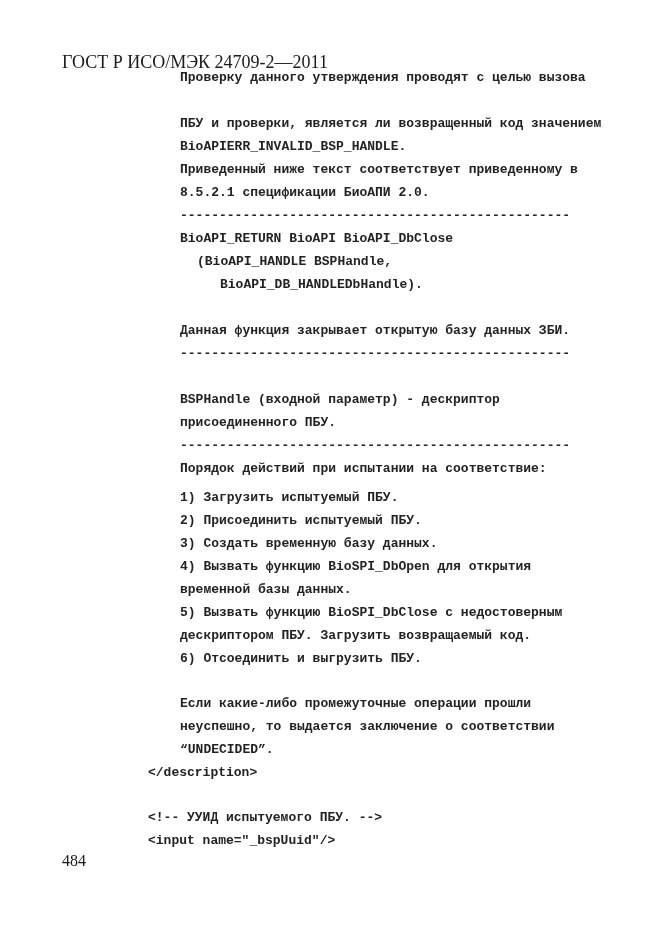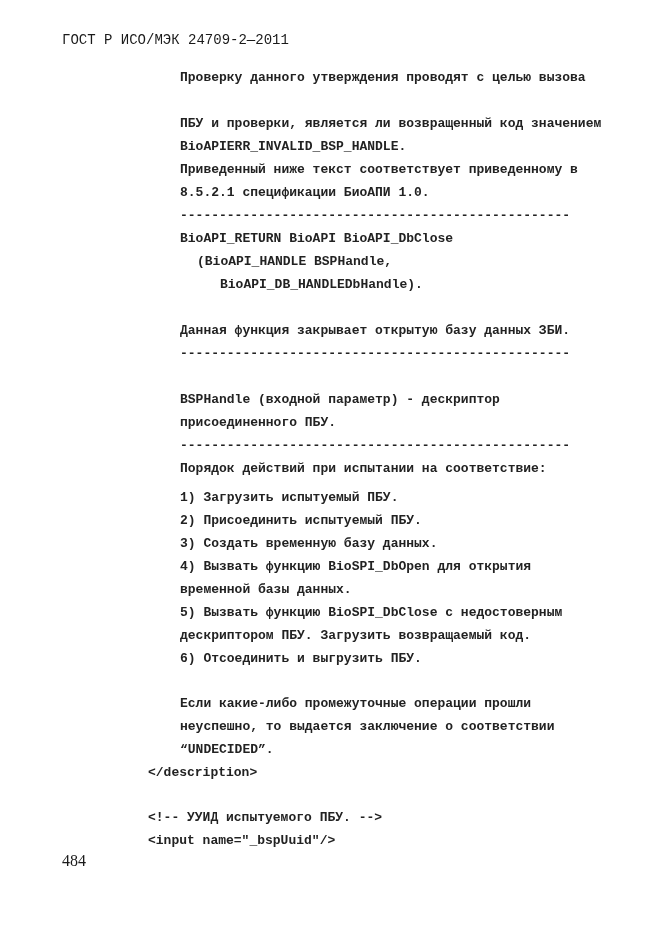--- a/index.html
+++ b/index.html
@@ -1,19 +1,19 @@
 <!DOCTYPE html>
 <html><head>
 <meta charset="utf-8">
 <style>
   html, body { margin: 0; padding: 0; background: #ffffff; }
   body { width: 661px; height: 935px; position: relative; overflow: hidden; }
   .header {
-    position: absolute; left: 62px; top: 32px;
-    font-family: Liberation Mono, monospace; font-size: 14px; color: #1a1a1a;
+    position: absolute; left: 62px; top: 52px;
+    font-family: Liberation Serif, serif; font-size: 18px; color: #1a1a1a;
     letter-spacing: 0px;
   }
   .pagenum {
     position: absolute; left: 62px; top: 852px;
     font-family: "Liberation Serif", serif; font-size: 16px; color: #1a1a1a;
   }
   .code {
     position: absolute; left: 0; top: 0; width: 661px;
     font-family: "Liberation Mono", monospace; font-weight: bold;
     font-size: 13px; color: #222; white-space: pre;
@@ -26,21 +26,21 @@
 </head>
 <body>
 
 <div class="header">ГОСТ Р ИСО/МЭК 24709-2—2011</div>
 
 <div class="code">
   <div class="ln i1" style="top:68px">Проверку данного утверждения проводят с целью вызова</div>
   <div class="ln i1" style="top:114px">ПБУ и проверки, является ли возвращенный код значением</div>
   <div class="ln i1" style="top:137px">BioAPIERR_INVALID_BSP_HANDLE.</div>
   <div class="ln i1" style="top:160px">Приведенный ниже текст соответствует приведенному в</div>
-  <div class="ln i1" style="top:183px">8.5.2.1 спецификации БиоАПИ 1.0.</div>
+  <div class="ln i1" style="top:183px">8.5.2.1 спецификации БиоАПИ 2.0.</div>
   <div class="ln i1" style="top:206px">--------------------------------------------------</div>
   <div class="ln i1" style="top:229px">BioAPI_RETURN BioAPI BioAPI_DbClose</div>
   <div class="ln i2b" style="top:252px; left:197px">(BioAPI_HANDLE BSPHandle,</div>
   <div class="ln i2b" style="top:275px">BioAPI_DB_HANDLEDbHandle).</div>
   <div class="ln i1" style="top:321px">Данная функция закрывает открытую базу данных ЗБИ.</div>
   <div class="ln i1" style="top:344px">--------------------------------------------------</div>
   <div class="ln i1" style="top:390px">BSPHandle (входной параметр) - дескриптор</div>
   <div class="ln i1" style="top:413px">присоединенного ПБУ.</div>
   <div class="ln i1" style="top:436px">--------------------------------------------------</div>
   <div class="ln i1" style="top:459px">Порядок действий при испытании на соответствие:</div>

